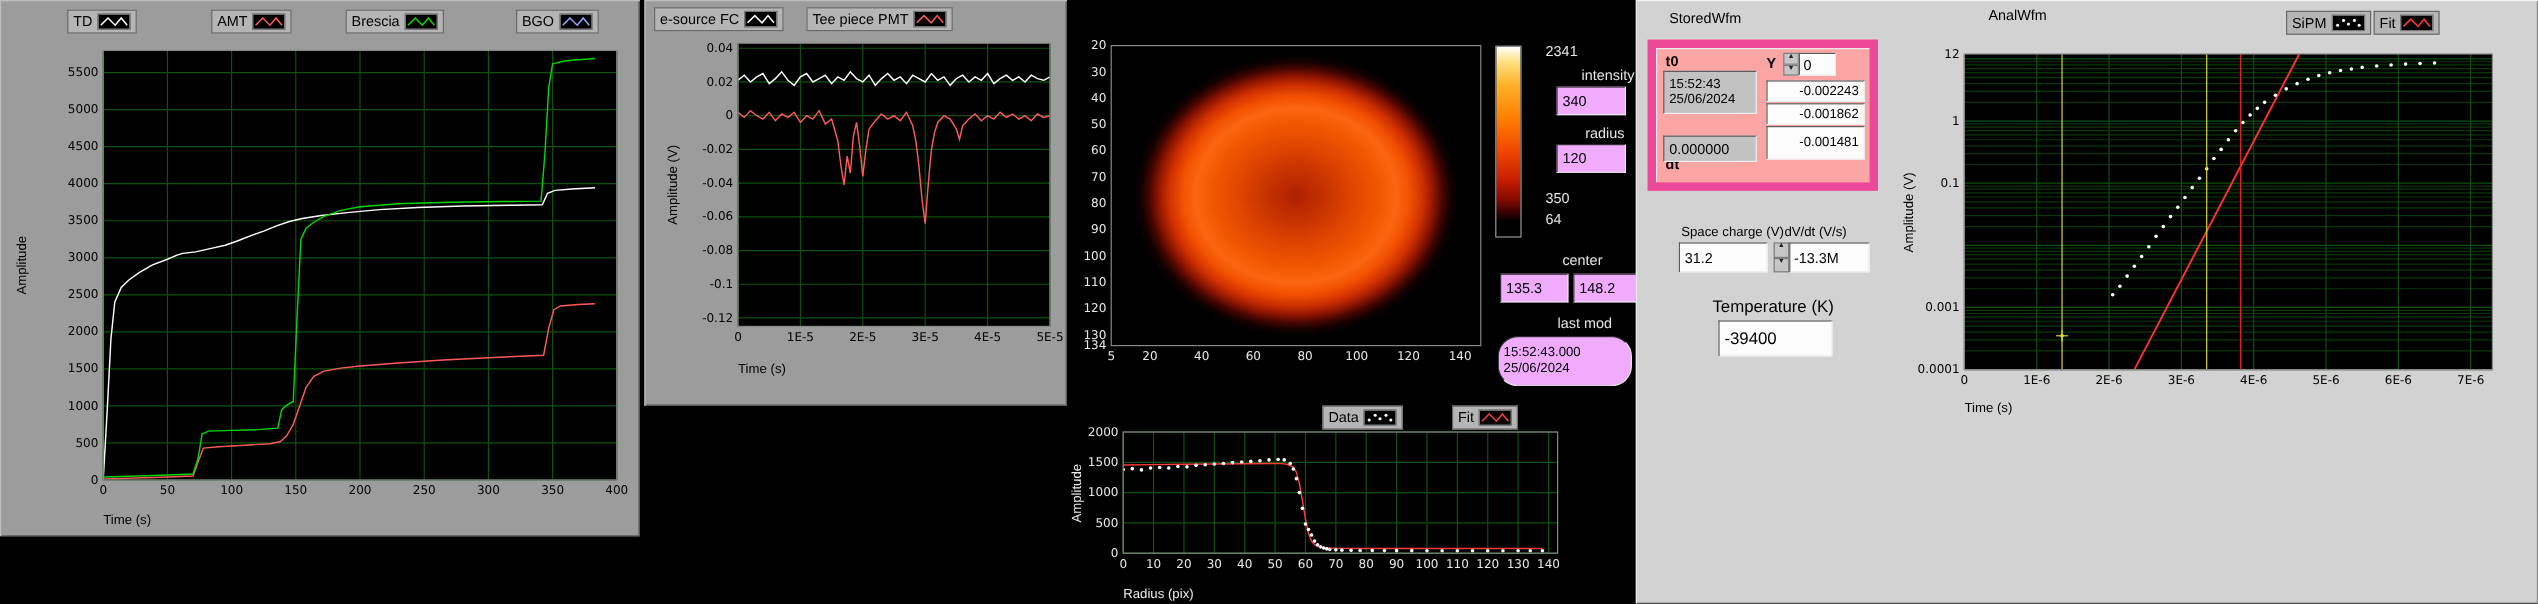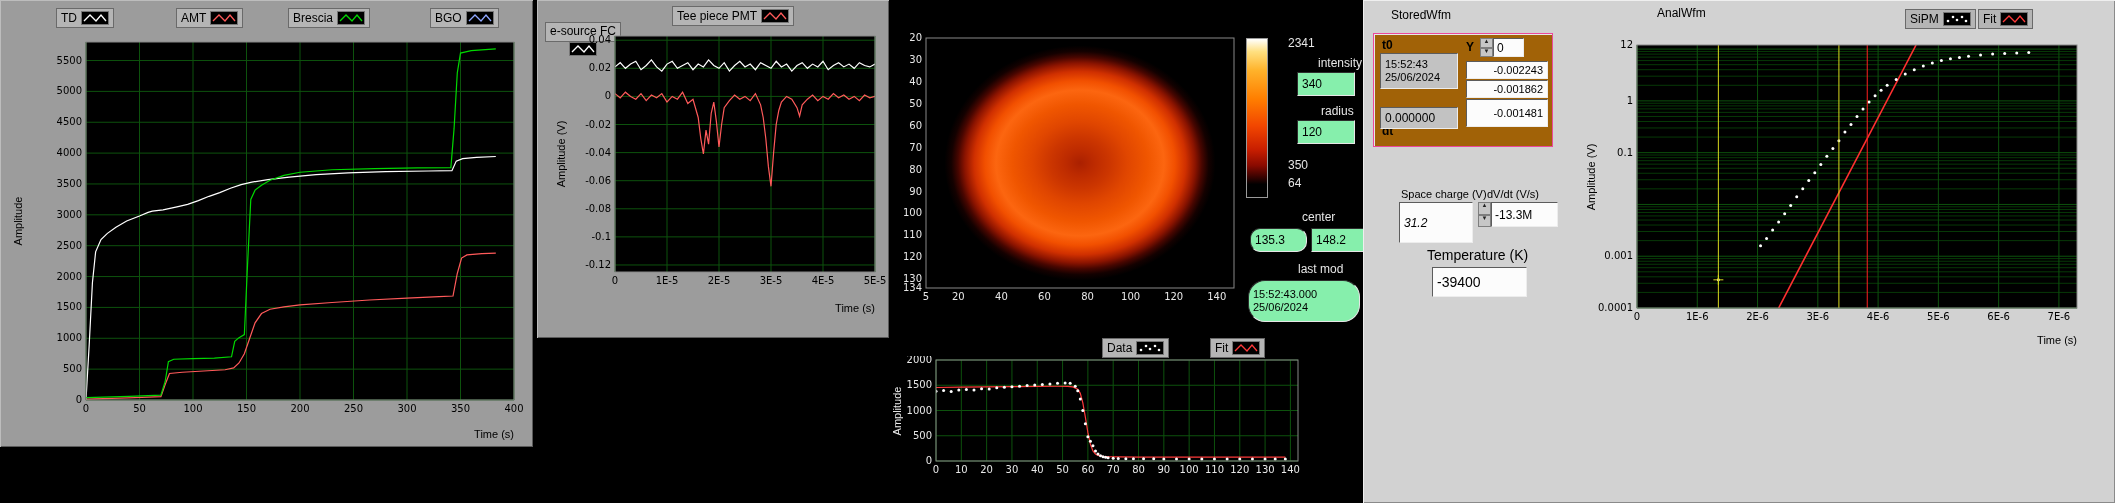--- a/index.html
+++ b/index.html
@@ -12,37 +12,37 @@
   #panel-esrc{left:537px;top:0;width:352px;height:338px;background:#9c9c9c;
       box-shadow:inset 1px 1px 0 #bdbdbd, inset -1px -1px 0 #5a5a5a;}
   #panel-right{left:1363px;top:0;width:752px;height:503px;background:#d2d2d2;
       box-shadow:inset 1px 1px 0 #efefef, inset -1px -1px 0 #8a8a8a;}
   .legend-chip{position:absolute;display:flex;align-items:center;gap:4px;
       background:#b5b5b5;border:1px solid #6a6a6a;padding:1px 4px;height:16px;
       font-size:12px;color:#000;white-space:nowrap;}
   .legend-swatch{display:inline-block;width:26px;height:12px;border:1px solid #777;line-height:0;}
   .chart{position:absolute;}
   .chart svg{position:absolute;left:0;top:0;}
-  .ax-x{position:absolute;font-size:11px;color:#000;text-align:right;}
+  .ax-x{position:absolute;font-size:11px;color:#000;text-align:left;}
   .ax-y{position:absolute;display:flex;align-items:center;justify-content:center;}
   .ax-y span{transform:rotate(-90deg);white-space:nowrap;font-size:11px;color:#000;}
   .light, .ax-y span.light, .ax-x.light{color:#ececec;}
   .lbl{position:absolute;font-size:12px;color:#000;white-space:nowrap;}
   .lbl.light{color:#e5e5e5;margin-left:16px;}
   .lbl.big{font-size:14px;}
   .box{position:absolute;background:#fcfcfc;border:1px solid;
       border-color:#5c5c5c #ededed #ededed #5c5c5c;color:#000;font-size:12px;
       padding:1px 4px;box-sizing:border-box;display:flex;align-items:center;}
   .box.gray{background:#c2c2c2;}
-  .box.on-black{background:#86efac;border-color:#2d2d2d #e6e6e6 #e6e6e6 #2d2d2d;}
+  .box.on-black{background:#f0abfc;border-color:#2d2d2d #e6e6e6 #e6e6e6 #2d2d2d;}
   .box.right{justify-content:flex-end;}
   .box.two-line{flex-direction:column;align-items:flex-start;justify-content:center;
       font-size:11px;line-height:13px;}
   .box.big{font-size:14px;}
-  .cluster{position:absolute;background:#a16207;border:1px solid #ec4899;
+  .cluster{position:absolute;background:#fca5a5;border:7px solid #ec4899;
       box-shadow:inset 1px 1px 0 #e8e8e8;}
   .bold{font-weight:bold;}
   .spin{position:absolute;display:flex;box-sizing:border-box;}
   .spin .arrows{display:flex;flex-direction:column;width:13px;}
   .spin .arrows div{flex:1;background:#c6c6c6;border:1px solid #7e7e7e;
       font-size:6px;line-height:5px;text-align:center;color:#222;cursor:default;}
   .spin .val{flex:1;background:#fcfcfc;border:1px solid;
       border-color:#5c5c5c #ededed #ededed #5c5c5c;font-size:12px;padding:1px 3px;
       display:flex;align-items:center;}
   #colorbar{position:absolute;border:1px solid #9a9a9a;}
@@ -135,21 +135,21 @@
         <text x="78" y="152.9655172413793" text-anchor="end" fill="#000000" font-size="10">3500</text>
         <text x="78" y="122.10344827586206" text-anchor="end" fill="#000000" font-size="10">4000</text>
         <text x="78" y="91.24137931034483" text-anchor="end" fill="#000000" font-size="10">4500</text>
         <text x="78" y="60.379310344827616" text-anchor="end" fill="#000000" font-size="10">5000</text>
         <text x="78" y="29.51724137931035" text-anchor="end" fill="#000000" font-size="10">5500</text>
       </svg>
     </div>
 </div>
 
 <div id="panel-esrc" class="panel">
-  <div class="legend-chip" style="left:8px;top:22px;flex-direction:column;">
+  <div class="legend-chip" style="left:8px;top:6px;">
     <span>e-source FC</span>
     <span class="legend-swatch"><svg width="26" height="12">
           <rect x="0" y="0" width="26" height="12" fill="#000"></rect>
           <polyline points="2,9 8,3 14,9 19,3 24,9" fill="none" stroke="#ffffff" stroke-width="1.3"></polyline>
         </svg></span>
   </div>
   <div class="legend-chip" style="left:135px;top:6px;">
     <span>Tee piece PMT</span>
     <span class="legend-swatch"><svg width="26" height="12">
           <rect x="0" y="0" width="26" height="12" fill="#000"></rect>
@@ -258,21 +258,21 @@
 <div class="lbl light" style="left:1272px;top:158px;">350</div>
 <div class="lbl light" style="left:1272px;top:176px;">64</div>
 
 <div class="lbl light" style="left:1302px;top:56px;">intensity</div>
 <div class="box on-black" style="left:1297px;top:72px;width:58px;height:24px;">340</div>
 
 <div class="lbl light" style="left:1305px;top:104px;">radius</div>
 <div class="box on-black" style="left:1297px;top:120px;width:58px;height:24px;">120</div>
 
 <div class="lbl light" style="left:1286px;top:210px;">center</div>
-<div class="box on-black" style="left:1250px;top:228px;width:57px;height:24px;border-radius:10px;">135.3</div>
+<div class="box on-black" style="left:1250px;top:228px;width:57px;height:24px;">135.3</div>
 <div class="box on-black" style="left:1311px;top:228px;width:57px;height:24px;">148.2</div>
 
 <div class="lbl light" style="left:1282px;top:262px;">last mod</div>
 <div class="box on-black two-line" style="left:1248px;top:280px;width:112px;height:42px;border-radius:17px;">
   <span>15:52:43.000</span>
   <span>25/06/2024</span>
 </div>
 
 <div class="legend-chip" style="left:1102px;top:338px;">
   <span>Data</span>
@@ -289,20 +289,21 @@
   <span>Fit</span>
   <span class="legend-swatch"><svg width="26" height="12">
         <rect x="0" y="0" width="26" height="12" fill="#000"></rect>
         <polyline points="2,9 8,3 14,9 19,3 24,9" fill="none" stroke="#ff3a3a" stroke-width="1.3"></polyline>
       </svg></span>
 </div>
 <div class="chart" id="chart4" style="left:888px;top:356px;width:424px;height:147px;">
   <div class="ax-y" style="left:2px;width:14px;top:4px;bottom:42px;">
       <span class="light">Amplitude</span>
     </div>
+  <div class="ax-x light" style="left:48px;right:14px;bottom:2px;">Radius (pix)</div>
 <svg width="424" height="147">
       <rect x="48" y="4" width="362" height="101" fill="#000000"></rect>
       <defs>
         <clipPath id="clip3">
           <rect x="48" y="4" width="362" height="101"></rect>
         </clipPath>
       </defs>
       <line x1="48" x2="410" y1="105" y2="105" stroke="#0d520d"></line>
       <line x1="48" x2="410" y1="79.75" y2="79.75" stroke="#0d520d"></line>
       <line x1="48" x2="410" y1="54.5" y2="54.5" stroke="#0d520d"></line>
@@ -419,21 +420,21 @@
         <div>▼</div>
       </div>
       <div class="val">0</div>
     </div>
     <div class="box right" style="left:92px;top:27px;width:82px;height:18px;font-size:11px;">-0.002243</div>
     <div class="box right" style="left:92px;top:46px;width:82px;height:18px;font-size:11px;">-0.001862</div>
     <div class="box right" style="left:92px;top:65px;width:82px;height:28px;font-size:11px;">-0.001481</div>
   </div>
 
   <div class="lbl" style="left:38px;top:188px;font-size:11px;">Space charge (V)</div>
-  <div class="box" style="left:36px;top:202px;width:74px;height:41px;font-style:italic;">31.2</div>
+  <div class="box" style="left:36px;top:202px;width:74px;height:25px;">31.2</div>
 
   <div class="lbl" style="left:124px;top:188px;font-size:11px;">dV/dt (V/s)</div>
   <div class="spin" style="left:115px;top:202px;width:80px;height:25px;">
     <div class="arrows">
       <div>▲</div>
       <div>▼</div>
     </div>
     <div class="val">-13.3M</div>
   </div>
 

